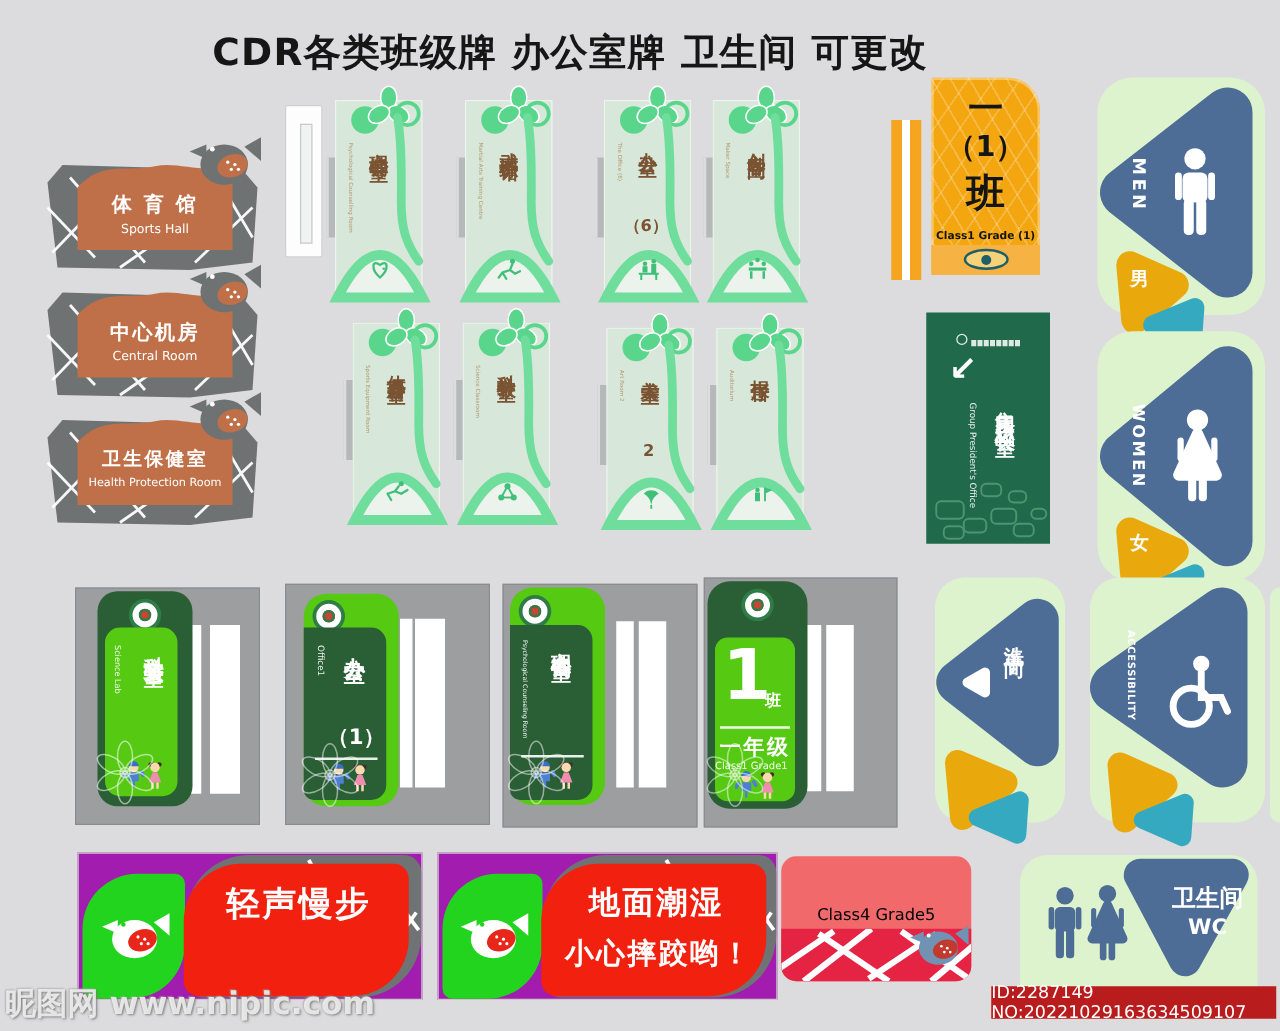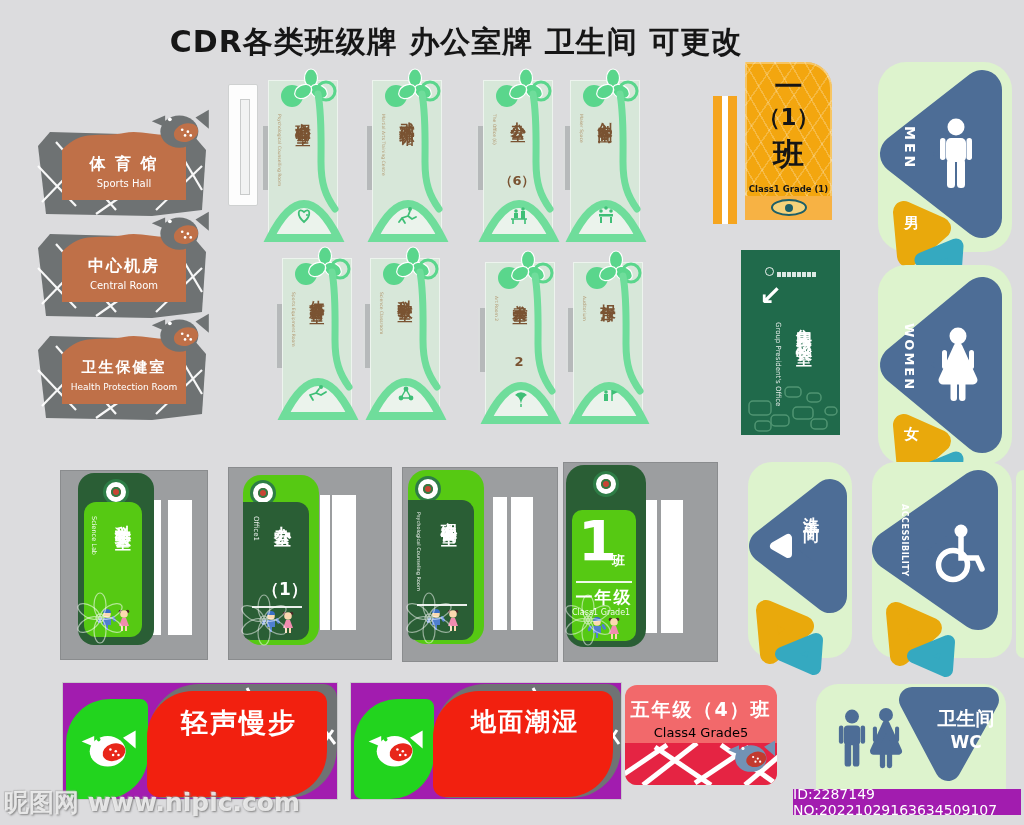--- a/index.html
+++ b/index.html
@@ -112,21 +112,21 @@
   
   #wc{position:absolute;left:816px;top:684px;width:190px;height:131px;background:#ddf3cd;border-radius:22px}
   #wc .wccn{position:absolute;left:95px;top:22px;width:110px;text-align:center;font-size:19px;
             font-weight:700;color:#fff;z-index:3}
   #wc .wcen{position:absolute;left:95px;top:48px;width:110px;text-align:center;font-size:17px;
             font-weight:700;color:#fff;z-index:3}
 
   
   #wm-left{position:absolute;left:4px;top:786px;font-size:25px;font-weight:700;
            color:rgba(245,245,245,.85);text-shadow:1px 1px 2px rgba(120,120,120,.9),-1px -1px 1px rgba(170,170,170,.6)}
-  #wm-right{position:absolute;left:793px;top:789px;width:228px;height:26px;background:#a21caf;
+  #wm-right{position:absolute;left:793px;top:789px;width:228px;height:26px;background:#b91c1c;
             color:#fff;font-size:14px;display:flex;align-items:center;justify-content:center}
 </style>
 </head>
 <body>
 
 <div id="canvas">
 
   <div id="title">CDR各类班级牌 办公室牌 卫生间  可更改</div>
 
   <div class="lsign" style="top:106px">
@@ -807,36 +807,36 @@
         <line x1="10" y1="84" x2="64" y2="10"></line>
             <line x1="44" y1="110" x2="116" y2="16"></line>
         <line x1="98" y1="4" x2="152" y2="104"></line>
             <line x1="140" y1="108" x2="182" y2="46"></line>
         <line x1="150" y1="12" x2="184" y2="60"></line>
           </g>
         </svg>
     </div>
     <div class="wred" style="left:82px;top:8px;width:180px;height:106px"></div>
     <div class="wl" style="left:92px;top:22px;width:164px;font-size:25px">地面潮湿</div>
+    <div class="wl" style="left:88px;top:64px;width:176px;font-size:23px">小心摔跤哟！</div>
   </div>
 
   <div id="coral">
     <div class="cbot">
       <svg width="152" height="42">
           <g stroke="#fff" stroke-width="5">
         <line x1="-5" y1="34" x2="42" y2="2"></line>
             <line x1="18" y1="42" x2="72" y2="0"></line>
         <line x1="30" y1="4" x2="86" y2="42"></line>
             <line x1="70" y1="40" x2="124" y2="4"></line>
         <line x1="96" y1="2" x2="150" y2="40"></line>
             <line x1="120" y1="42" x2="158" y2="10"></line>
           </g>
         </svg>
     </div>
-    <div class="ccn">五年级（4）班</div>
     <div class="cen">Class4 Grade5</div>
     <svg class="cbird" viewBox="0 0 64 50">
       <polygon points="50,12 64,4 64,24" fill="#7292b4"></polygon>
       <ellipse cx="33" cy="27" rx="20" ry="17" fill="#7292b4"></ellipse>
       <polygon points="4,16 18,10 18,22" fill="#7292b4"></polygon>
       <circle cx="23" cy="14" r="2" fill="#fff"></circle>
       <ellipse cx="40" cy="28" rx="13" ry="9.5" transform="rotate(-18 40 28)" fill="#c23a2e"></ellipse>
       <circle cx="36" cy="25" r="1.4" fill="#fff"></circle>
         <circle cx="42" cy="27" r="1.4" fill="#fff"></circle>
       <circle cx="39" cy="31" r="1.4" fill="#fff"></circle>

